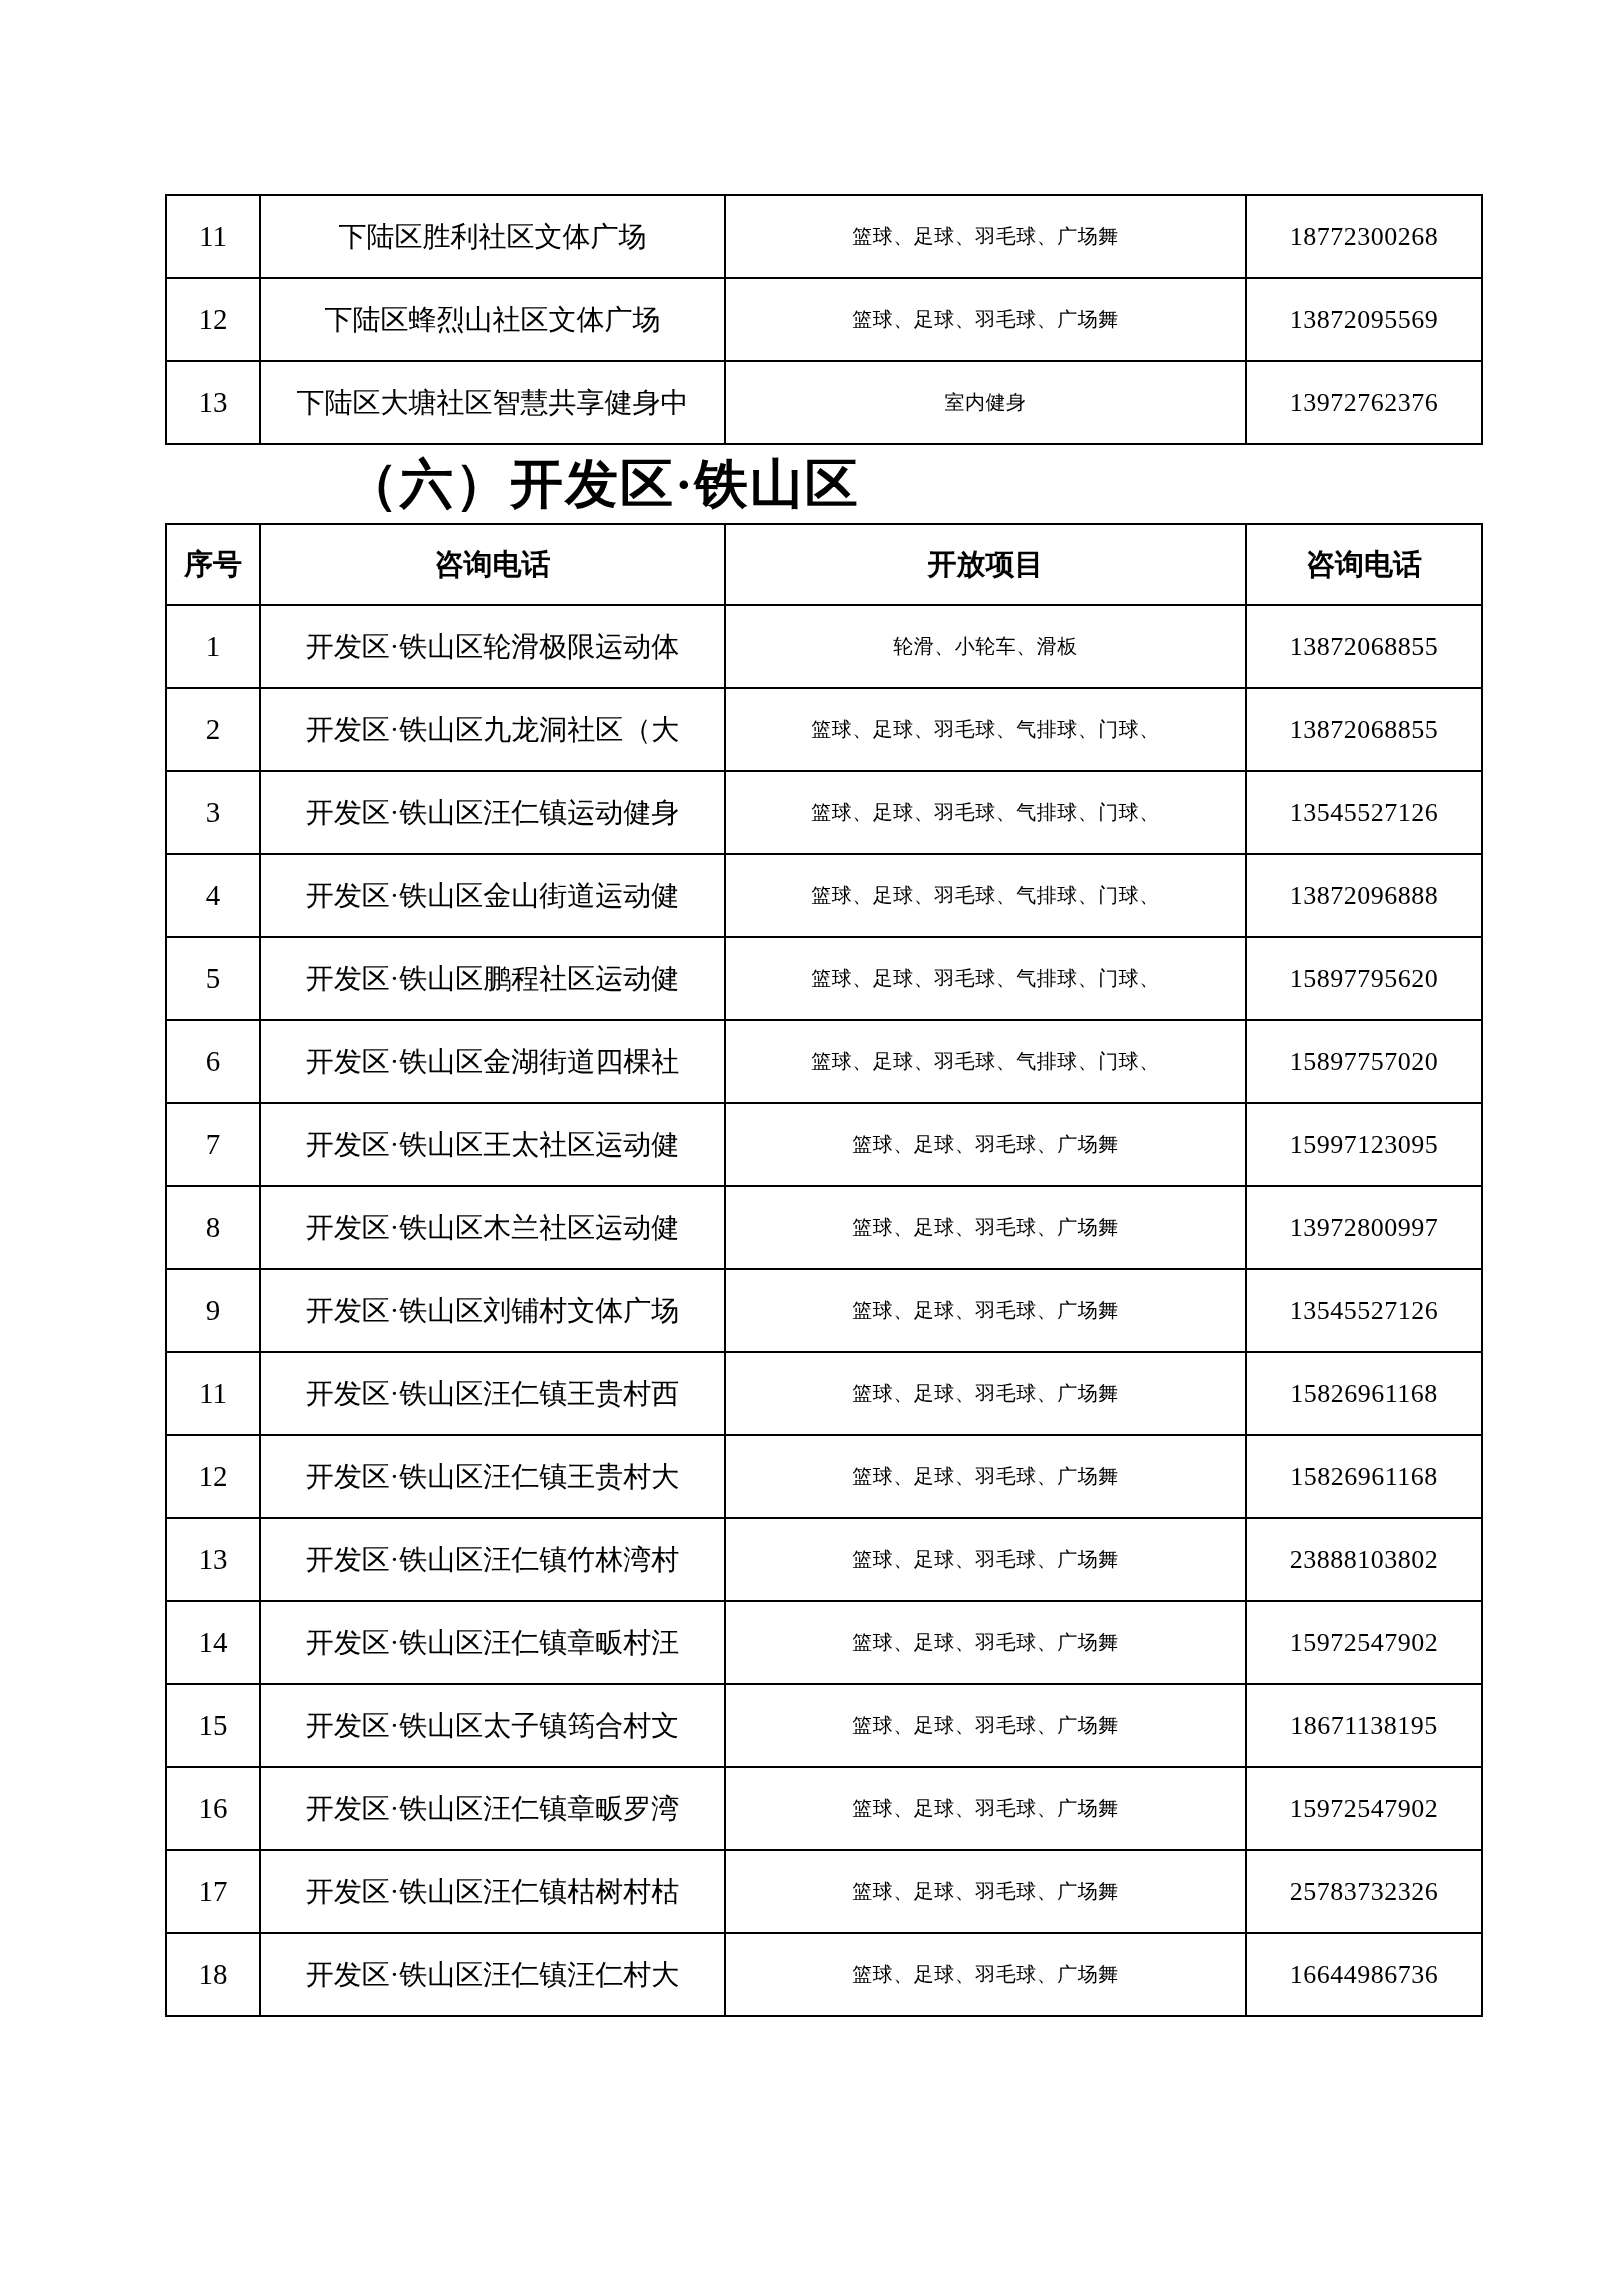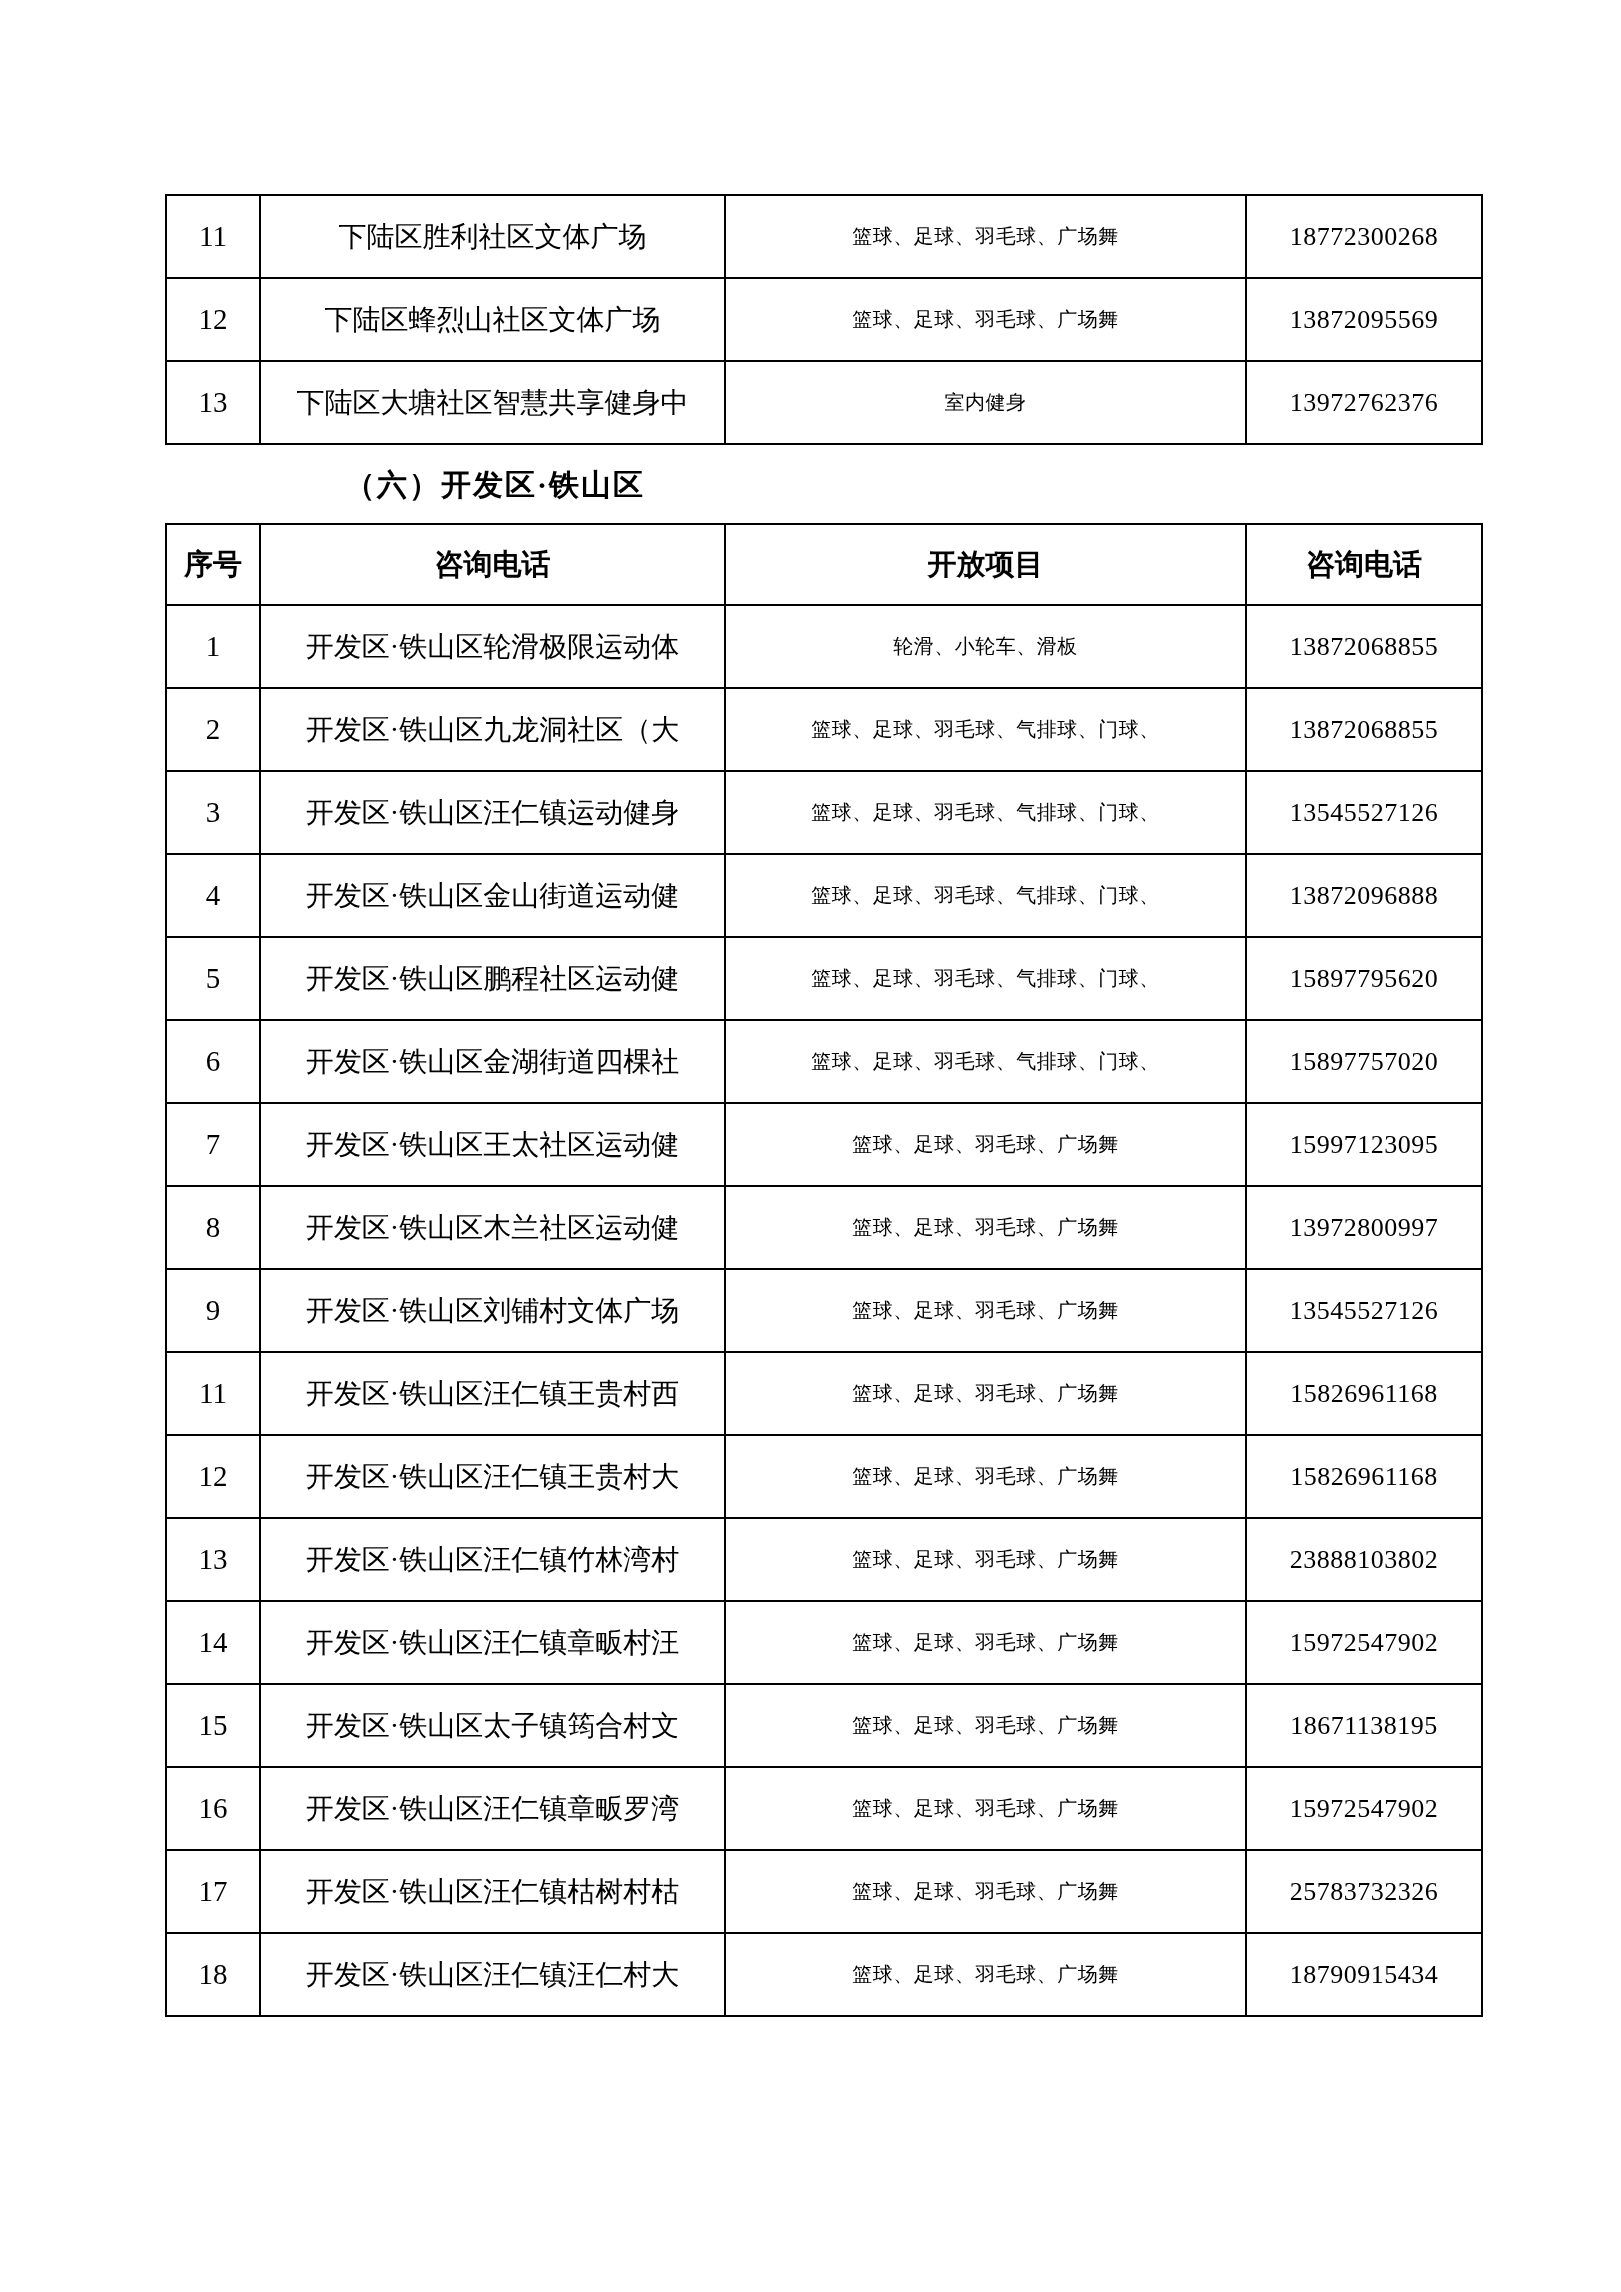--- a/index.html
+++ b/index.html
@@ -40,21 +40,21 @@
     font-family:"Liberation Sans", sans-serif;
     font-weight:bold;
     font-size:29px;
   }
   #section-heading{
     position:absolute;
     left:345px;
     top:453px;
     height:63px;
     line-height:63px;
-    font-size:30px;
+    font-size:53px;
     font-weight:bold;
     letter-spacing:2px;
     font-family:"Liberation Serif", serif;
     white-space:nowrap;
   }
 </style>
 </head>
 <body>
 
 <div id="page">
@@ -197,19 +197,19 @@
         <tr class="row">
           <td class="c-no">17</td>
           <td class="c-name">开发区·铁山区汪仁镇枯树村枯</td>
           <td class="c-items">篮球、足球、羽毛球、广场舞</td>
           <td class="c-phone">25783732326</td>
         </tr>
         <tr class="row">
           <td class="c-no">18</td>
           <td class="c-name">开发区·铁山区汪仁镇汪仁村大</td>
           <td class="c-items">篮球、足球、羽毛球、广场舞</td>
-          <td class="c-phone">18790915434</td>
+          <td class="c-phone">16644986736</td>
         </tr>
       </tbody>
   </table>
 
 </div>
 
 
 </body></html>

